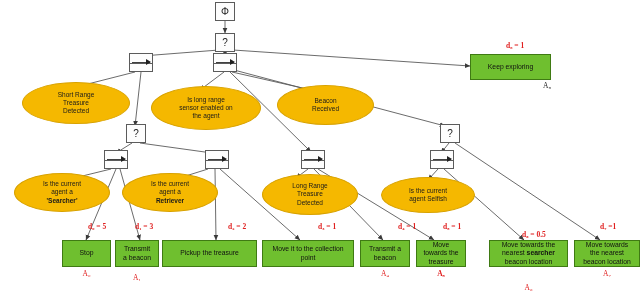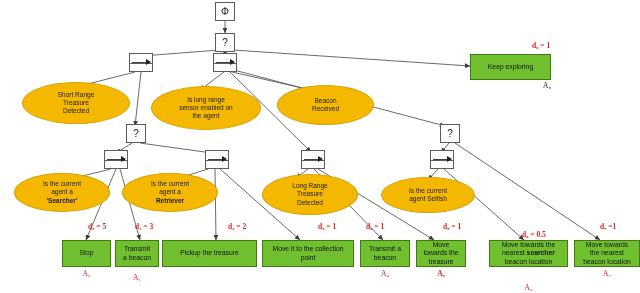--- a/index.html
+++ b/index.html
@@ -322,25 +322,25 @@
   </div>
 
   <div class="act" style="left:470px; top:54px; width:81px; height:26px;">
     <span style="white-space:pre-line;">Keep exploring</span>
   </div>
 
   <div class="dlabel" style="left:88px;  top:222px;">d₀ = 5</div>
   <div class="dlabel" style="left:135px; top:222px;">d₁ = 3</div>
   <div class="dlabel" style="left:228px; top:222px;">d₂ = 2</div>
   <div class="dlabel" style="left:318px; top:222px;">d₃ = 1</div>
-  <div class="dlabel" style="left:366px; top:222px;">d₄ = 1</div>
+  <div class="dlabel" style="left:398px; top:222px;">d₄ = 1</div>
   <div class="dlabel" style="left:443px; top:222px;">d₅ = 1</div>
   <div class="dlabel" style="left:522px; top:230px;">d₆ = 0.5</div>
   <div class="dlabel" style="left:600px; top:222px;">d₇ =1</div>
-  <div class="dlabel" style="left:532px; top:41px;">d₈ = 1</div>
+  <div class="dlabel" style="left:506px; top:41px;">d₈ = 1</div>
 
   <div class="alabel" style="left:62px;  top:269px; width:49px;">A₀</div>
   <div class="alabel" style="left:115px; top:273px; width:44px;">A₁</div>
   <div class="alabel" style="left:360px; top:269px; width:50px;">A₄</div>
   <div class="alabel" style="left:416px; top:269px; width:50px;font-weight:bold;">A₅</div>
   <div class="alabel" style="left:489px; top:283px; width:79px;">A₆</div>
   <div class="alabel" style="left:574px; top:269px; width:66px;">A₇</div>
   <div class="alabel dark" style="left:470px; top:81px; width:81px;">A₈</div>
 
 </div>

